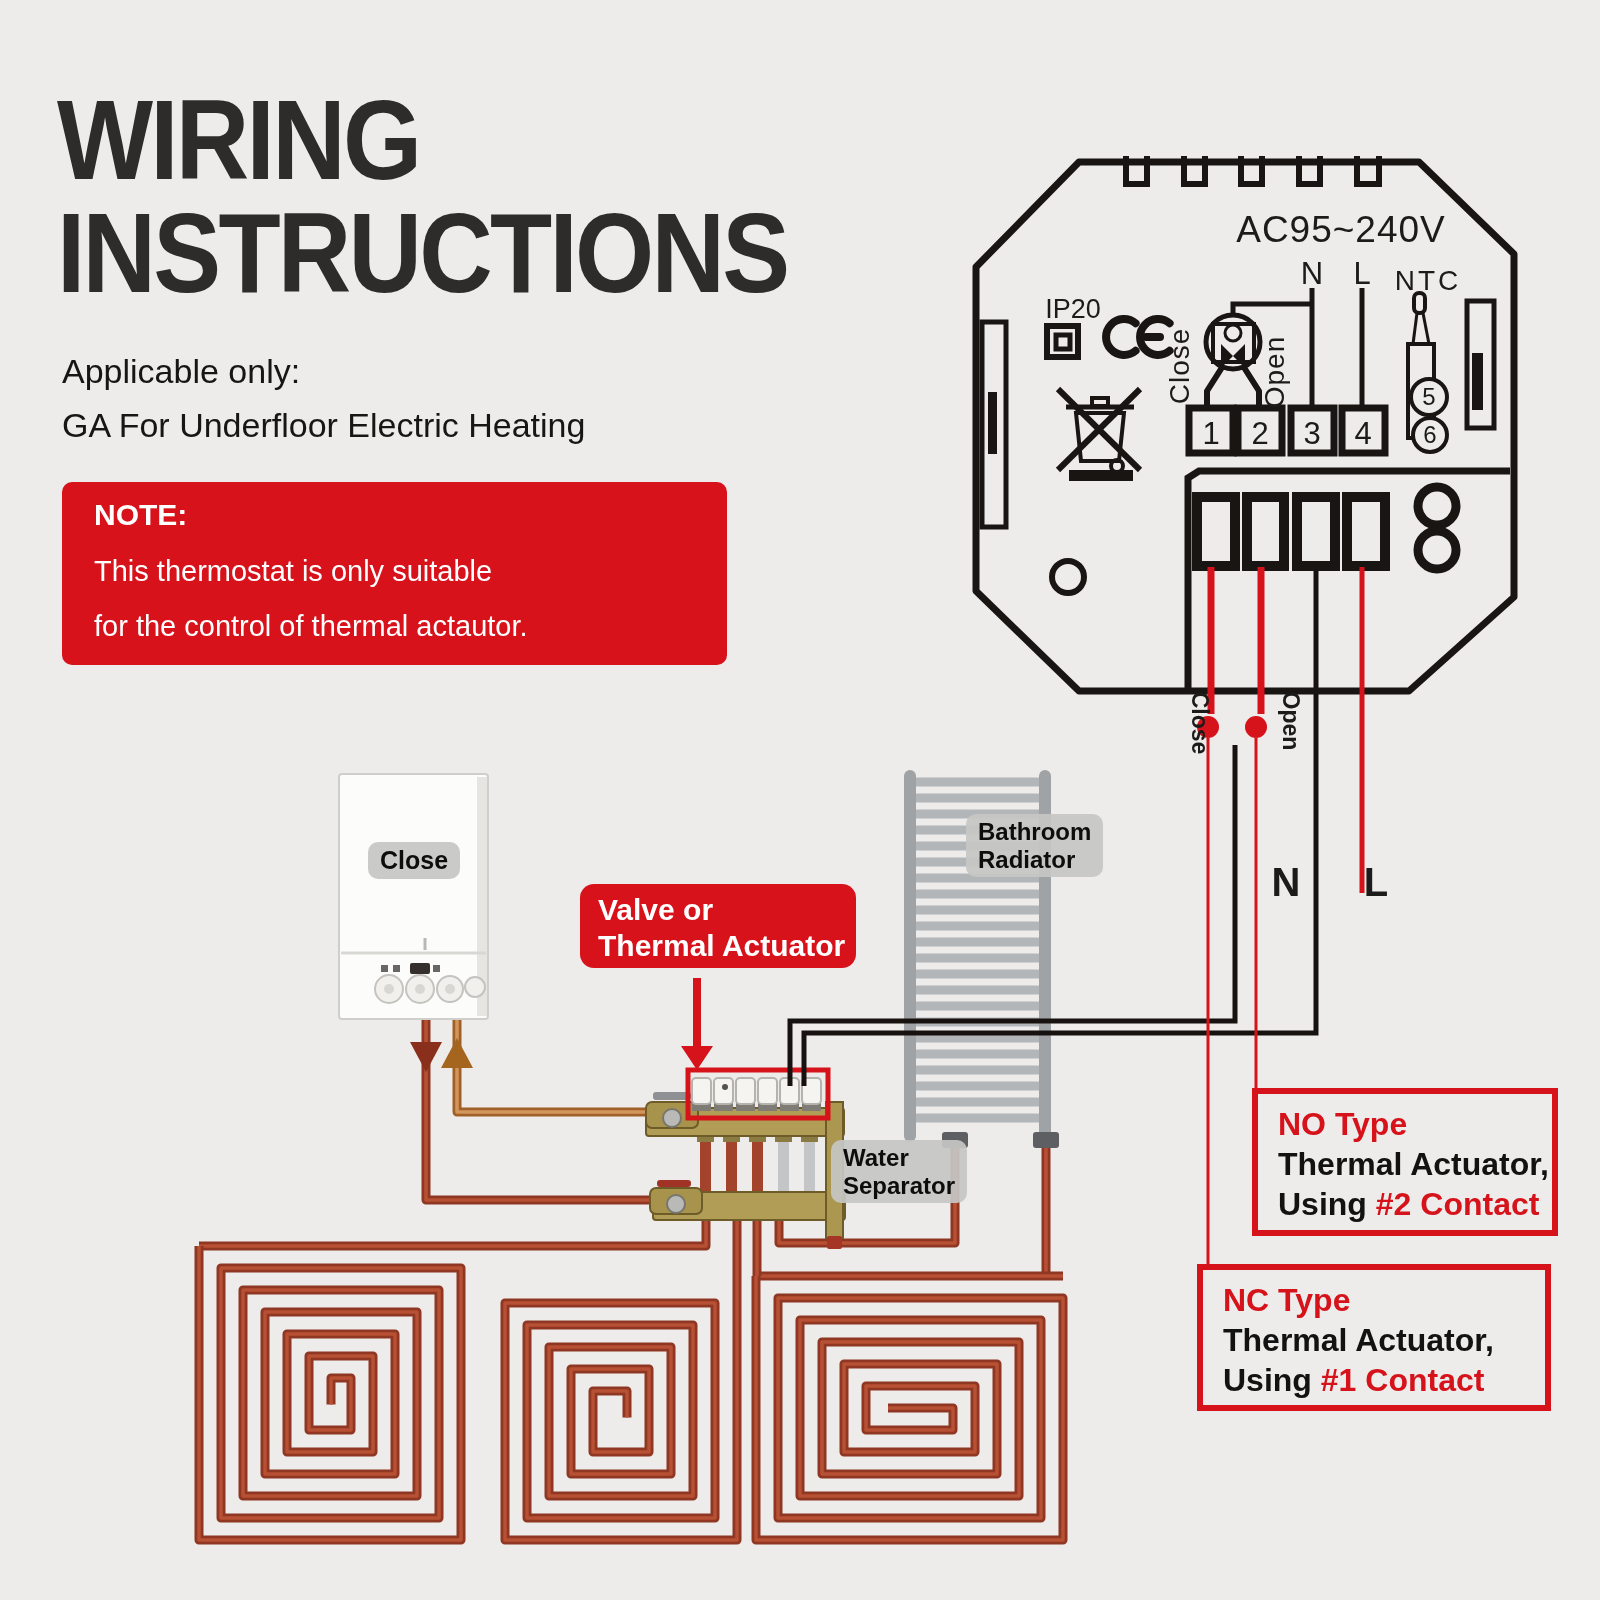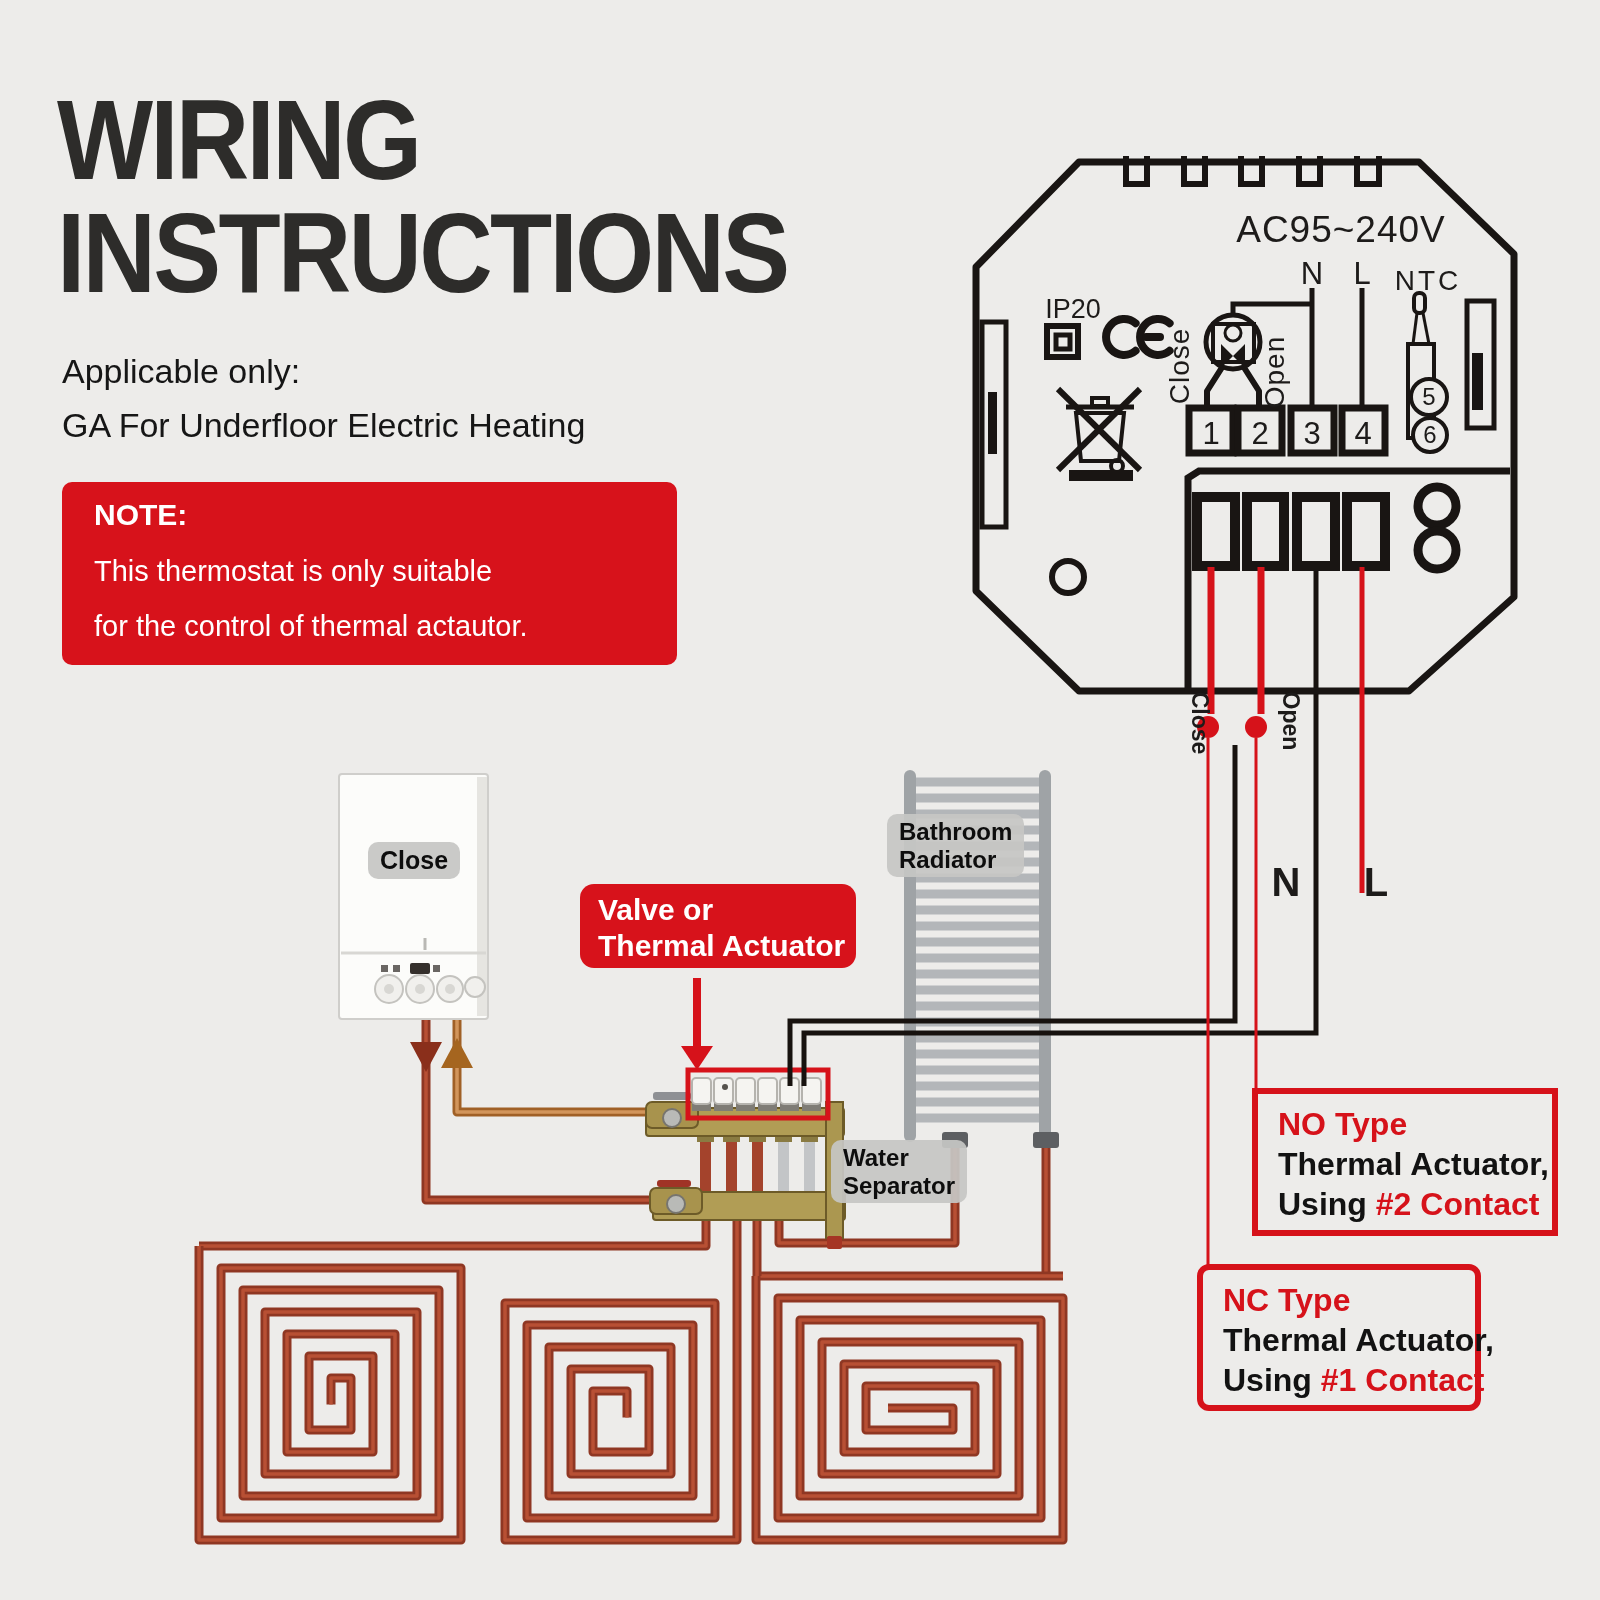--- a/index.html
+++ b/index.html
@@ -3,36 +3,36 @@
 <meta charset="utf-8">
 <style>
   html,body{margin:0;padding:0;background:#edecea;}
   #stage{position:relative;width:1600px;height:1600px;background:#edecea;overflow:hidden;
          font-family:"Liberation Sans",sans-serif;}
   #stage *{box-sizing:border-box;}
   .abs{position:absolute;}
   #title{left:57px;top:84px;font-size:113px;font-weight:700;letter-spacing:-3px;
          line-height:1.0;color:#2d2c2a;transform:scaleX(.9);transform-origin:left top;white-space:nowrap;}
   #subtitle{left:62px;top:344px;font-size:34px;line-height:1.6;color:#161616;}
-  #note{left:62px;top:482px;width:615px;height:183px;background:#d7121b;border-radius:10px;
+  #note{left:62px;top:482px;width:665px;height:183px;background:#d7121b;border-radius:10px;
         color:#ffffff;padding:16px 20px 0 32px;}
   #note .h{font-size:30px;font-weight:700;margin-bottom:12px;}
   #note .b{font-size:29px;font-weight:400;line-height:1.9;}
   .pill{background:rgba(198,198,196,.93);border-radius:10px;color:#0d0d0d;
         font-weight:700;font-size:24px;line-height:1.15;padding:4px 12px;white-space:nowrap;}
   #heater-pill{left:368px;top:842px;font-size:25px;}
-  #radiator-pill{left:887px;top:814px;}
+  #radiator-pill{left:966px;top:814px;}
   #separator-pill{left:831px;top:1140px;}
   #valve-label{left:580px;top:884px;width:276px;height:84px;background:#d7121b;border-radius:14px;
                color:#ffffff;font-weight:700;font-size:30px;line-height:1.2;padding:8px 0 0 18px;white-space:nowrap;}
   .callout{border:6px solid #d6121a;font-size:32px;font-weight:700;line-height:1.25;
            padding:10px 0 0 20px;color:#121212;background:transparent;white-space:nowrap;}
   .callout .red{color:#d6121a;}
   #no-box{left:1252px;top:1088px;width:306px;height:148px;}
-  #nc-box{left:1197px;top:1264px;width:284px;height:147px;border-radius:12px;}
+  #nc-box{left:1197px;top:1264px;width:354px;height:147px;}
   svg text{font-family:"Liberation Sans",sans-serif;fill:#1d1b1a;}
 </style>
 </head>
 <body>
 
 <div id="stage">
 
   <svg class="abs" style="left:0;top:0" width="1600" height="1600" viewBox="0 0 1600 1600">
 
     <g id="pipes">

